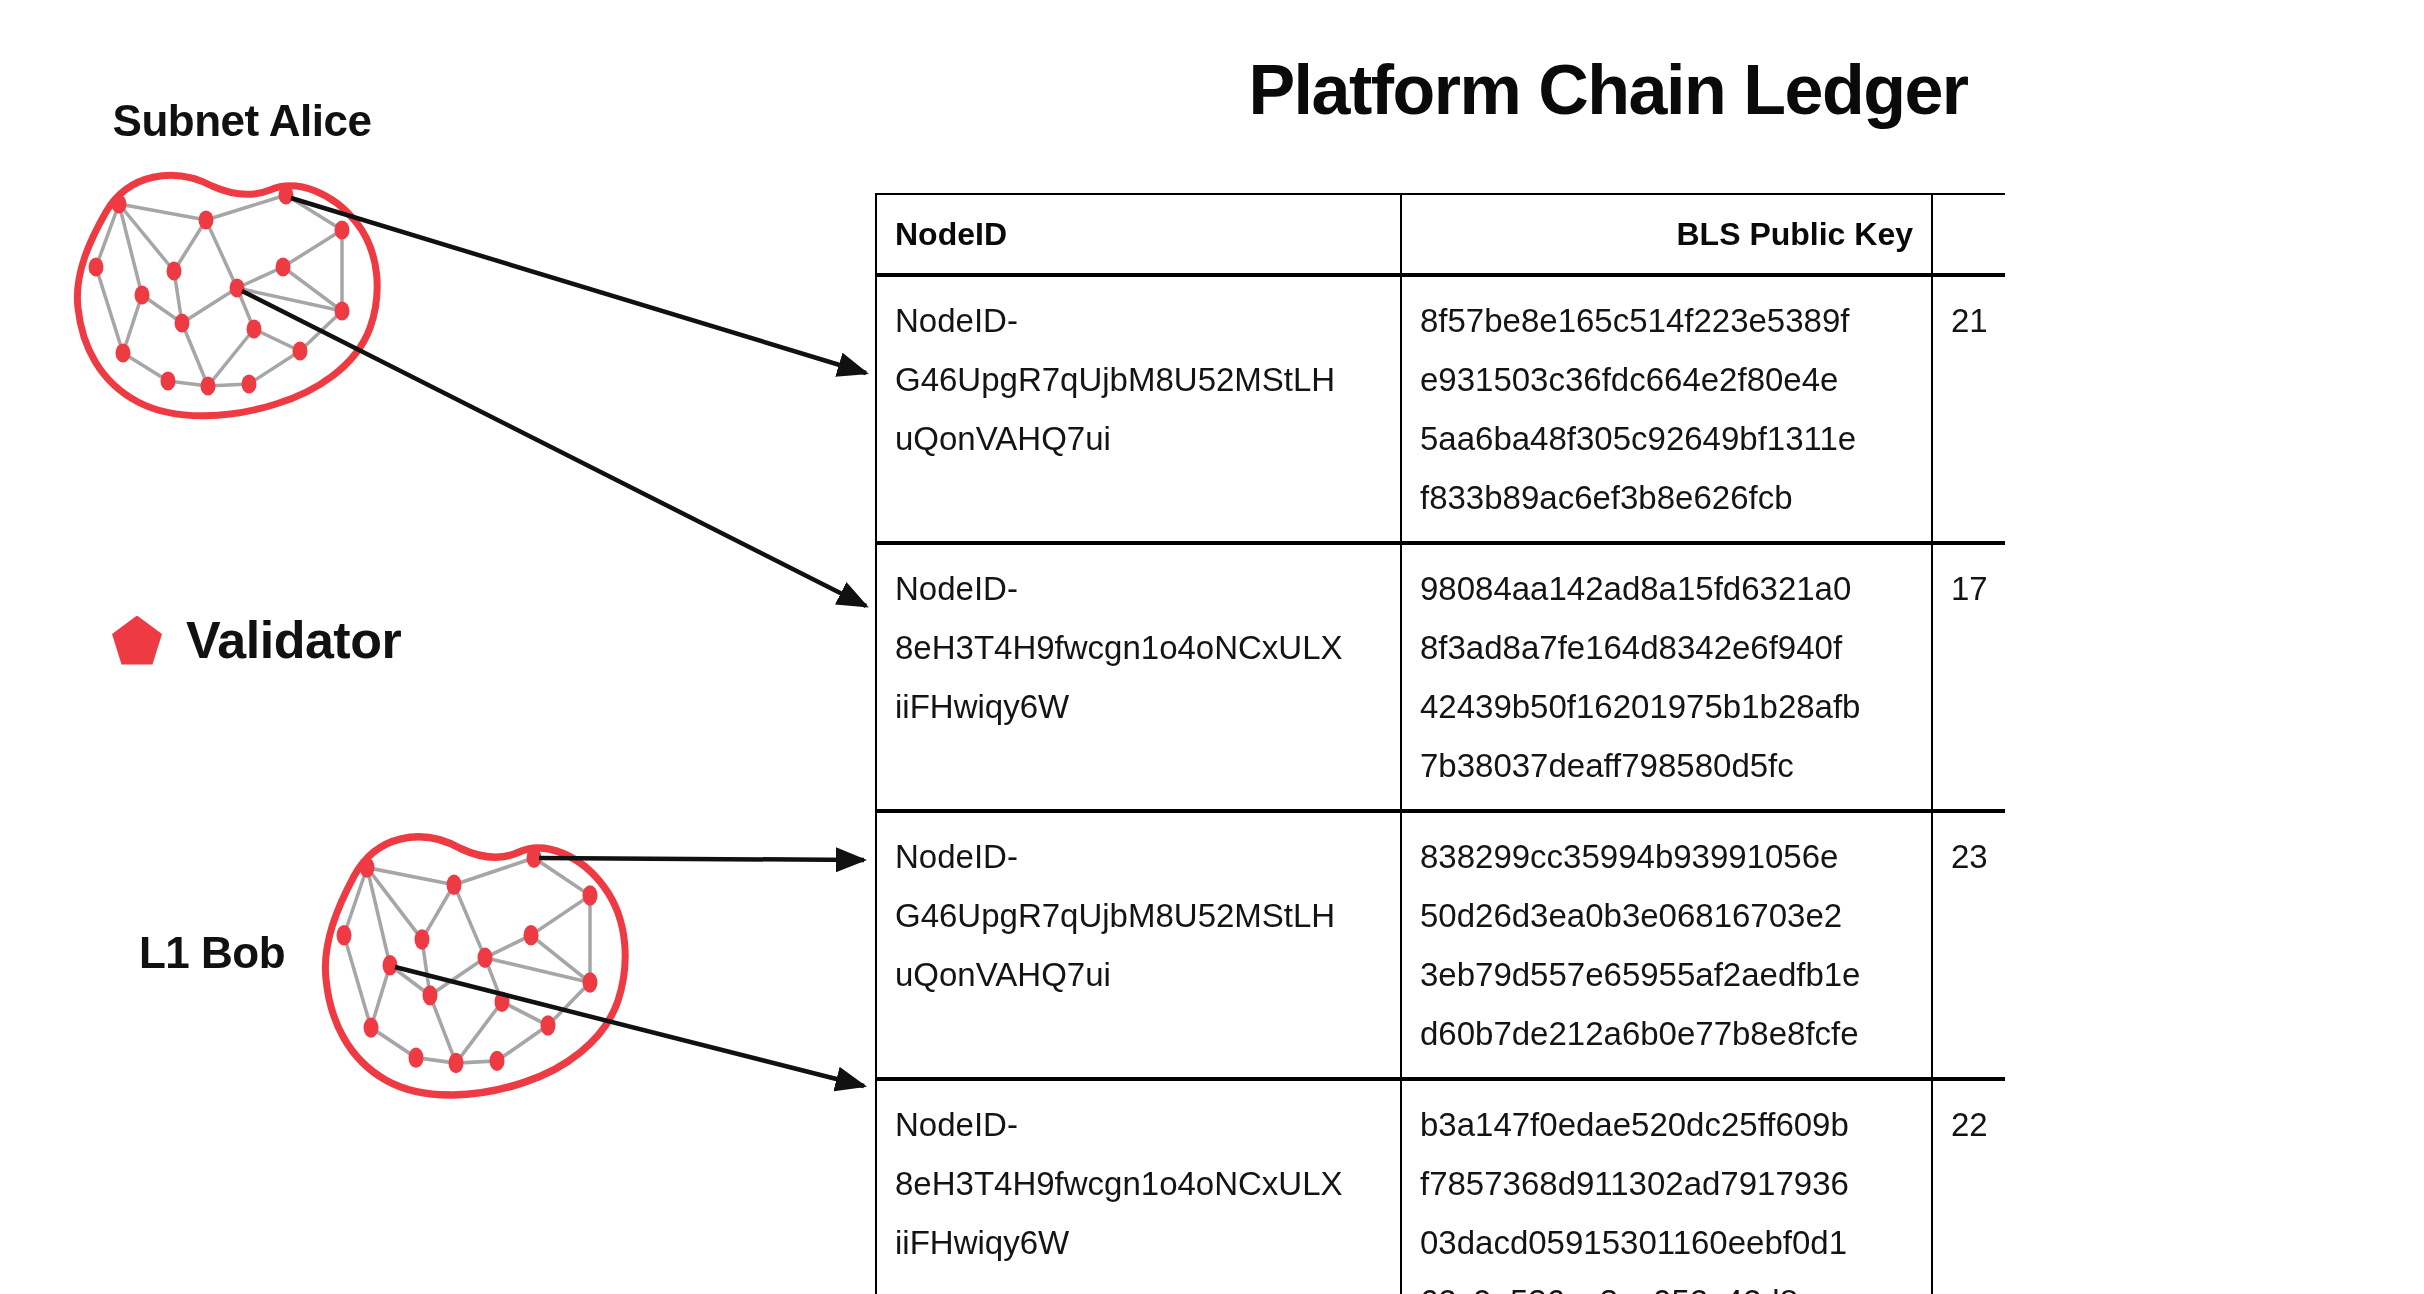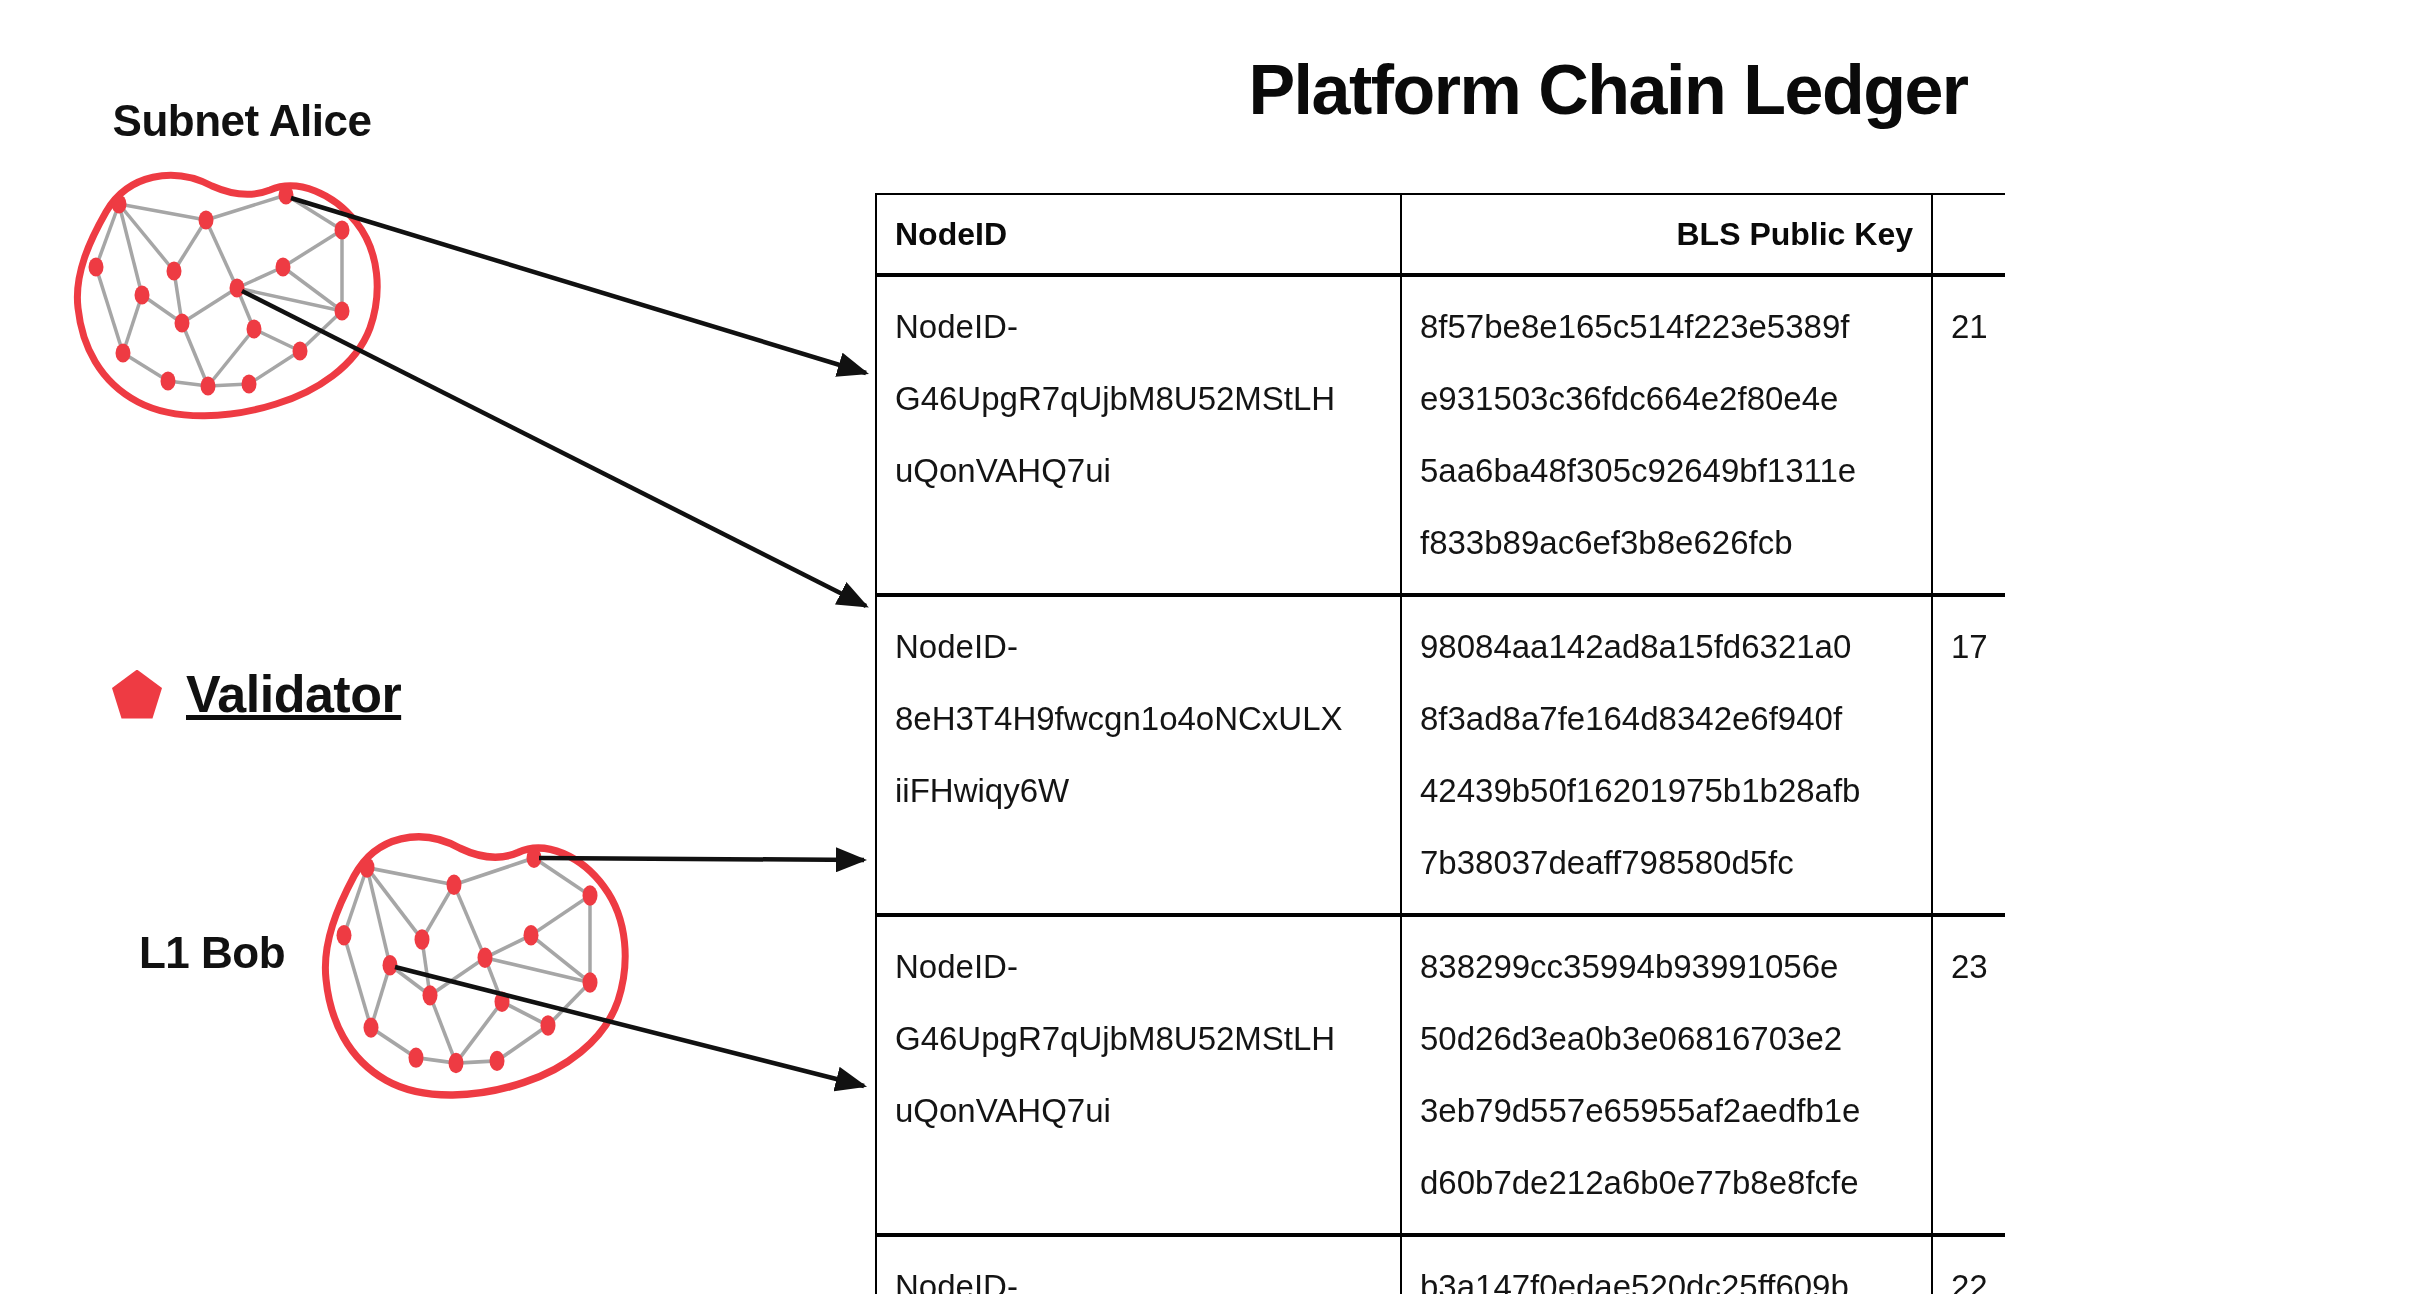--- a/index.html
+++ b/index.html
@@ -19,22 +19,22 @@
     font-weight: bold;
     letter-spacing: -0.5px;
     color: #111111;
     text-align: center;
   }
   .alice-label { left: 82px;  top: 96px;  width: 320px; font-size: 44px; }
   .bob-label   { left: 82px;  top: 928px; width: 260px; font-size: 44px; }
 
   .legend {
     position: absolute;
-    left: 112px; top: 664px;
-    display: flex; align-items: center; gap: 24px; text-decoration: underline;
+    left: 112px; top: 610px;
+    display: flex; align-items: center; gap: 24px;
   }
   .pentagon {
     width: 50px; height: 49px;
     clip-path: polygon(50% 0%, 100% 38%, 81% 100%, 19% 100%, 0% 38%);
   }
   .legend-text { font-size: 52px; font-weight: bold; letter-spacing: -0.5px; color: #111111; }
 
   
   svg.blob { position: absolute; overflow: visible; }
   .alice-blob { left: 64px;  top: 156px; width: 320px; height: 270px; }
@@ -71,21 +71,21 @@
     font-weight: bold;
     padding: 0 18px;
     border-bottom-width: 4px;
     vertical-align: middle;
     color: #0a0a0a;
   }
   table.ledger td {
     height: 230px;
     vertical-align: top;
     font-size: 33px;
-    line-height: 72px;
+    line-height: 59px;
     padding: 14px 18px;
     white-space: pre-line;
     border-bottom-width: 4px;
     color: #141414;
   }
   th.col-nodeid { width: 487px; text-align: left; margin-left: 48px; }
   th.col-bls    { width: 493px; text-align: right; }
   th.col-stake  { width: 486px; text-align: center; }
   td.cell-stake { padding-left: 14px; }
 

